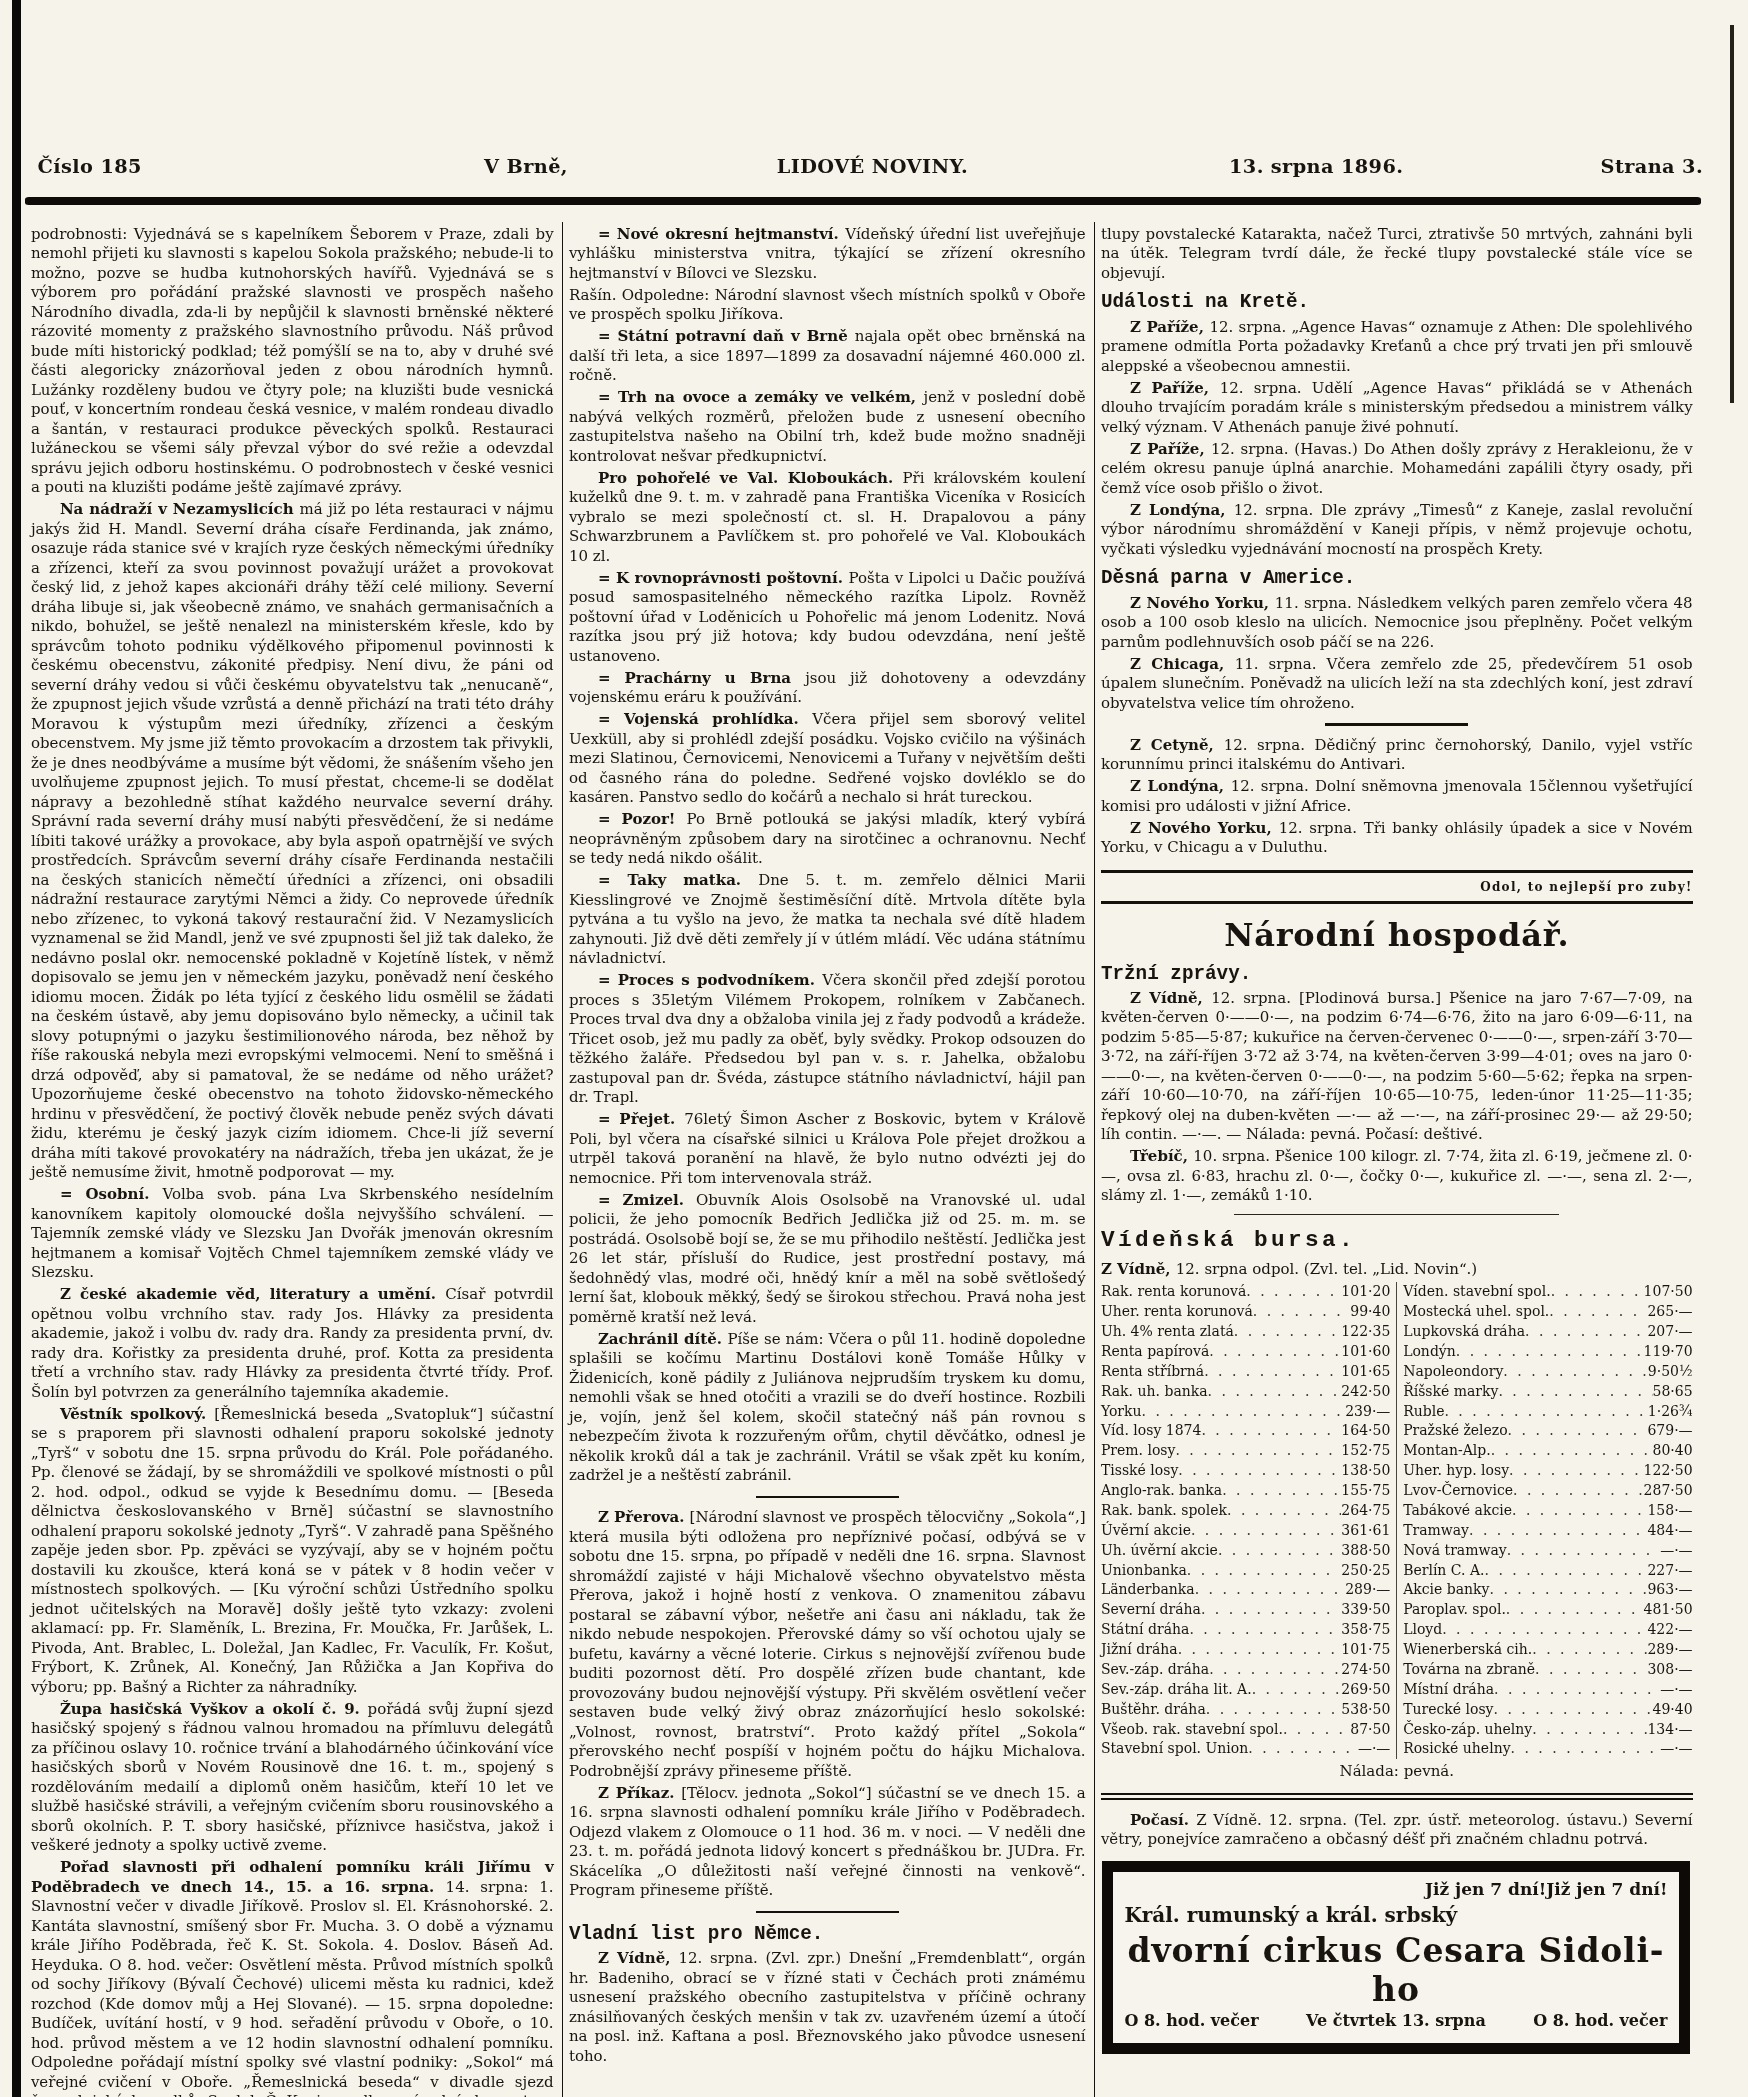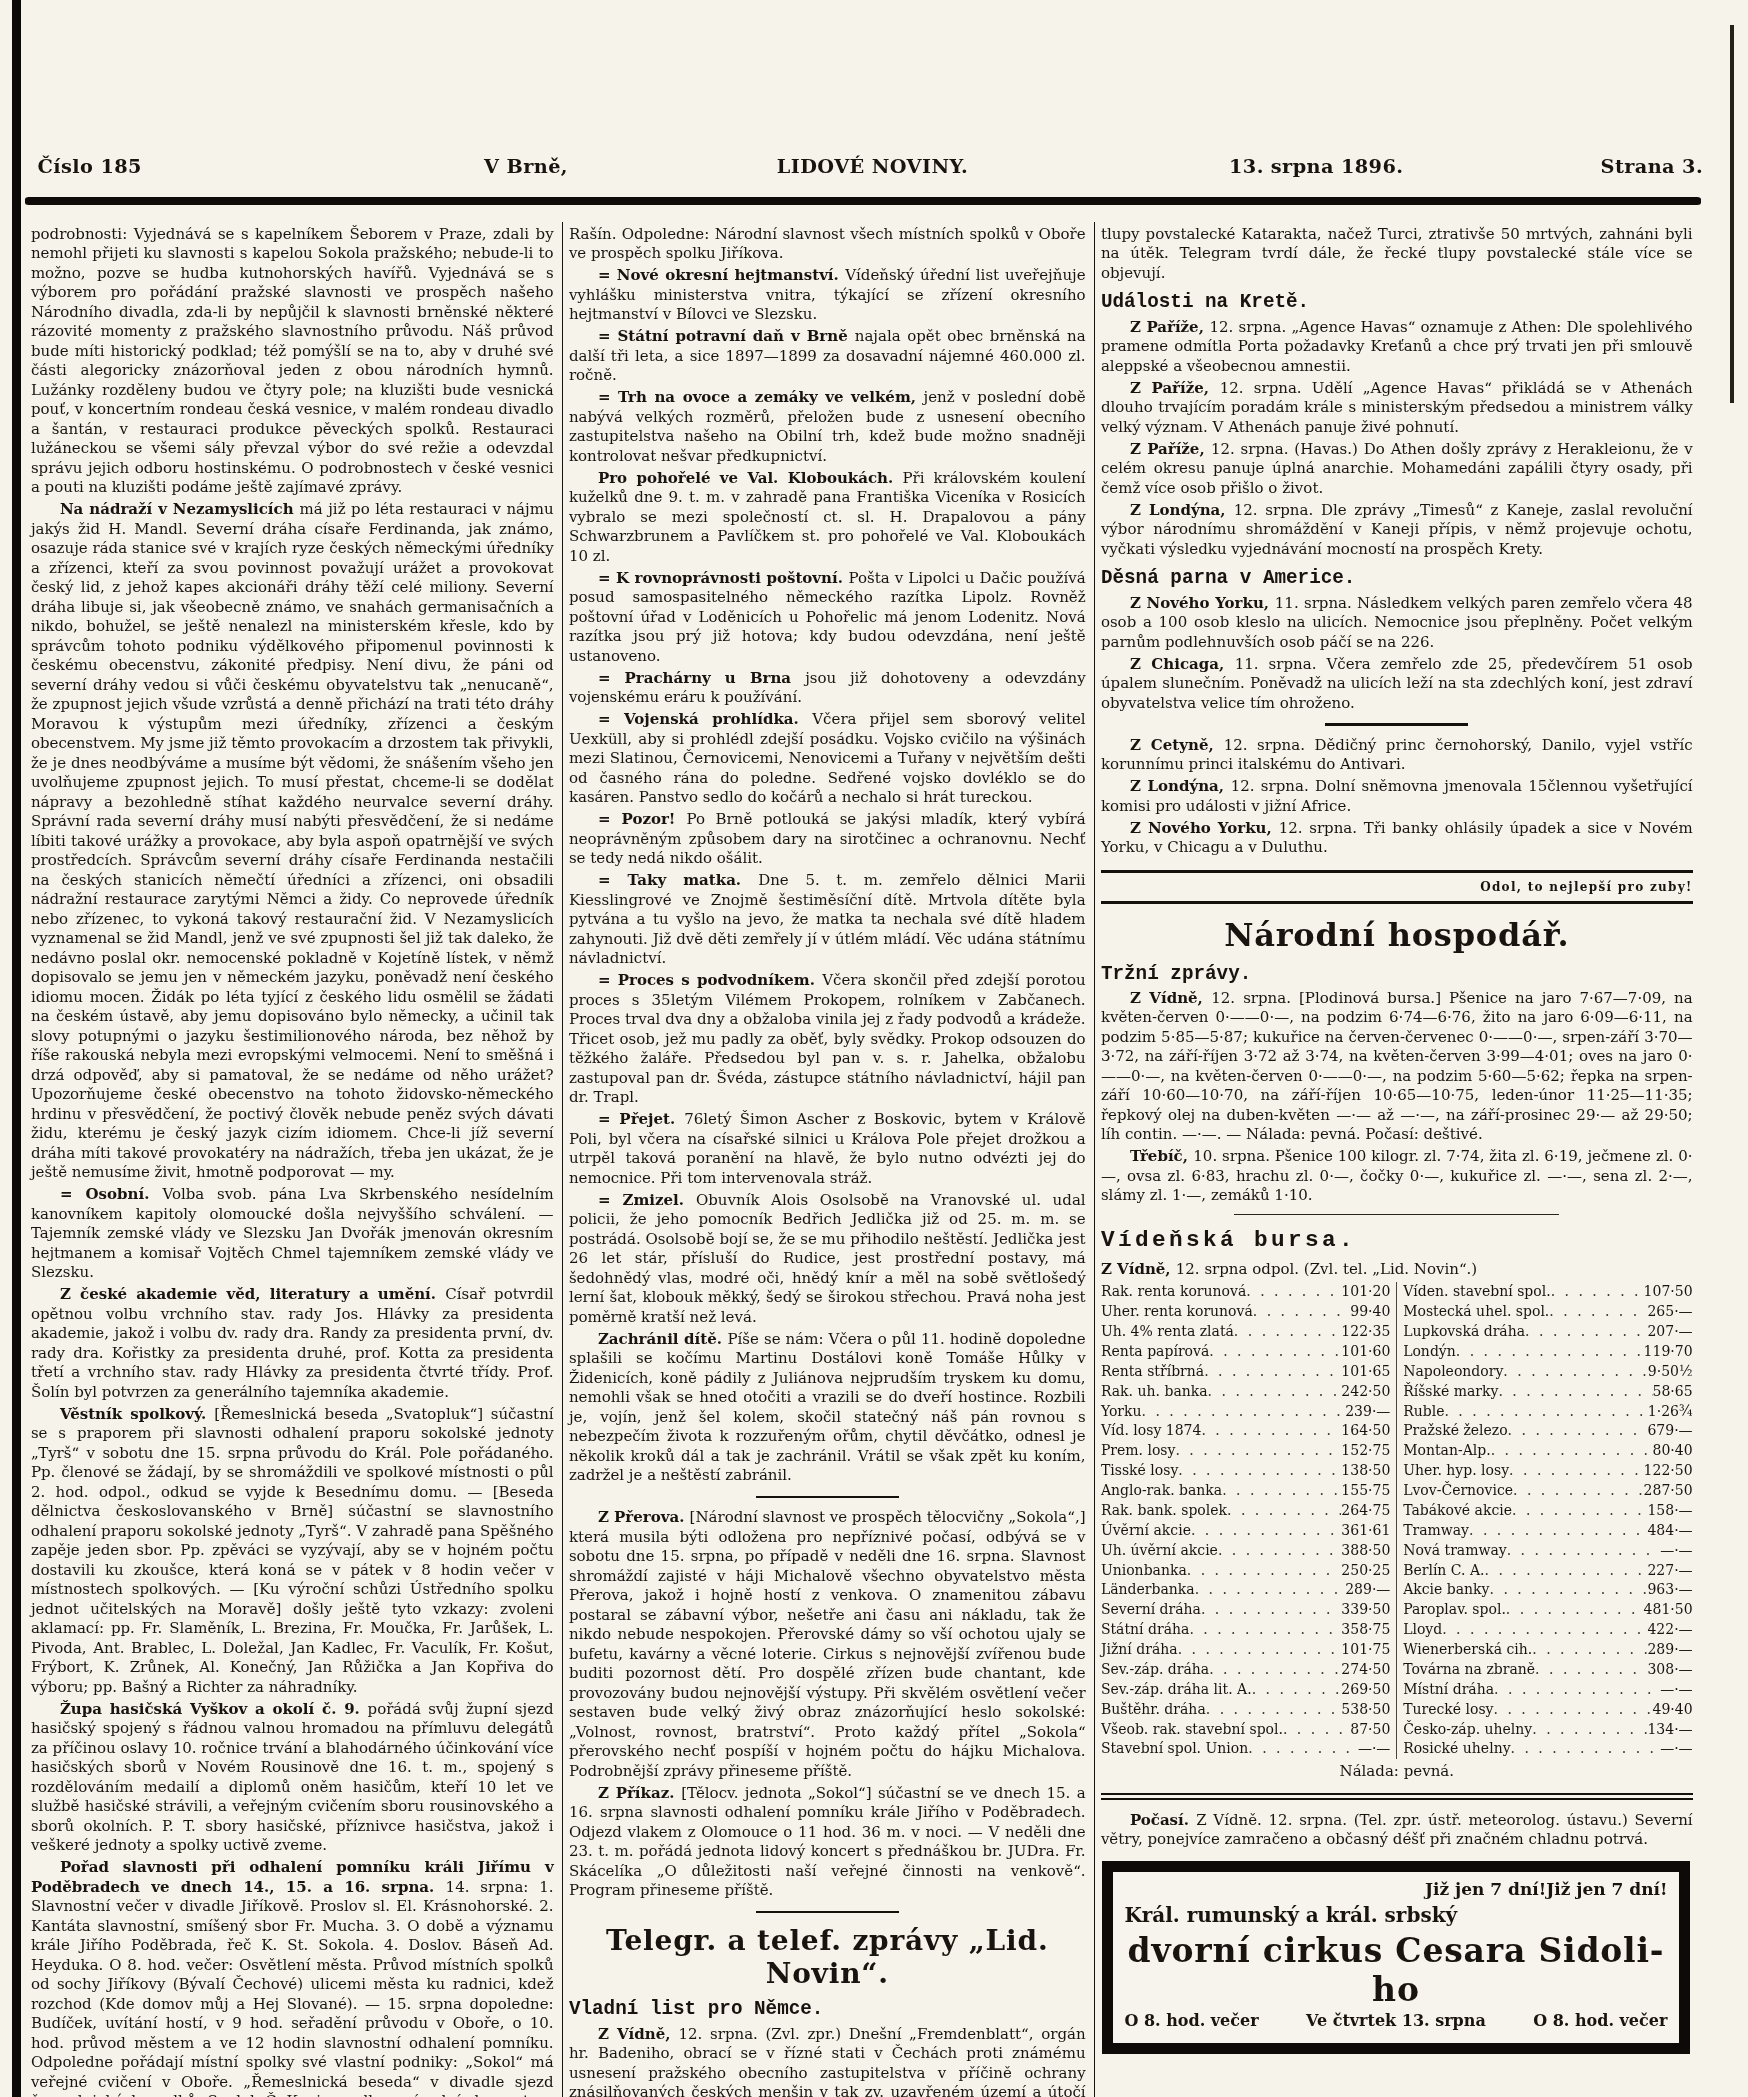--- a/index.html
+++ b/index.html
@@ -86,39 +86,38 @@
     <div class="col col1">
         <p class="para noind">podrobnosti: Vyjednává se s kapelníkem Šeborem v Praze, zdali by nemohl přijeti ku slavnosti s kapelou Sokola pražského; nebude-li to možno, pozve se hudba kutnohorských havířů. Vyjednává se s výborem pro pořádání pražské slavnosti ve prospěch našeho Národního divadla, zda-li by nepůjčil k slavnosti brněnské některé rázovité momenty z pražského slavnostního průvodu. Náš průvod bude míti historický podklad; též pomýšlí se na to, aby v druhé své části alegoricky znázorňoval jeden z obou národních hymnů. Lužánky rozděleny budou ve čtyry pole; na kluzišti bude vesnická pouť, v koncertním rondeau česká vesnice, v malém rondeau divadlo a šantán, v restauraci produkce pěveckých spolků. Restauraci lužáneckou se všemi sály převzal výbor do své režie a odevzdal správu jejich odboru hostinskému. O podrobnostech v české vesnici a pouti na kluzišti podáme ještě zajímavé zprávy.</p>
         <p class="para"><b class="lead">Na nádraží v Nezamyslicích </b>má již po léta restauraci v nájmu jakýs žid H. Mandl. Severní dráha císaře Ferdinanda, jak známo, osazuje ráda stanice své v krajích ryze českých německými úředníky a zřízenci, kteří za svou povinnost považují urážet a provokovat český lid, z jehož kapes akcionáři dráhy těží celé miliony. Severní dráha libuje si, jak všeobecně známo, ve snahách germanisačních a nikdo, bohužel, se ještě nenalezl na ministerském křesle, kdo by správcům tohoto podniku výdělkového připomenul povinnosti k českému obecenstvu, zákonité předpisy. Není divu, že páni od severní dráhy vedou si vůči českému obyvatelstvu tak „nenucaně“, že zpupnost jejich všude vzrůstá a denně přichází na trati této dráhy Moravou k výstupům mezi úředníky, zřízenci a českým obecenstvem. My jsme již těmto provokacím a drzostem tak přivykli, že je dnes neodbýváme a musíme být vědomi, že snášením všeho jen uvolňujeme zpupnost jejich. To musí přestat, chceme-li se dodělat nápravy a bezohledně stíhat každého neurvalce severní dráhy. Správní rada severní dráhy musí nabýti přesvědčení, že si nedáme líbiti takové urážky a provokace, aby byla aspoň opatrnější ve svých prostředcích. Správcům severní dráhy císaře Ferdinanda nestačili na českých stanicích němečtí úředníci a zřízenci, oni obsadili nádražní restaurace zarytými Němci a židy. Co neprovede úředník nebo zřízenec, to vykoná takový restaurační žid. V Nezamyslicích vyznamenal se žid Mandl, jenž ve své zpupnosti šel již tak daleko, že nedávno poslal okr. nemocenské pokladně v Kojetíně lístek, v němž dopisovalo se jemu jen v německém jazyku, poněvadž není českého idiomu mocen. Židák po léta tyjící z českého lidu osmělil se žádati na českém ústavě, aby jemu dopisováno bylo německy, a učinil tak slovy potupnými o jazyku šestimilionového národa, bez něhož by říše rakouská nebyla mezi evropskými velmocemi. Není to směšná i drzá odpověď, aby si pamatoval, že se nedáme od něho urážet? Upozorňujeme české obecenstvo na tohoto židovsko-německého hrdinu v přesvědčení, že poctivý člověk nebude peněz svých dávati židu, kterému je český jazyk cizím idiomem. Chce-li jíž severní dráha míti takové provokatéry na nádražích, třeba jen ukázat, že je ještě nemusíme živit, hmotně podporovat — my.</p>
         <p class="para"><b class="lead">= Osobní. </b>Volba svob. pána Lva Skrbenského nesídelním kanovníkem kapitoly olomoucké došla nejvyššího schválení. — Tajemník zemské vlády ve Slezsku Jan Dvořák jmenován okresním hejtmanem a komisař Vojtěch Chmel tajemníkem zemské vlády ve Slezsku.</p>
         <p class="para"><b class="lead">Z české akademie věd, literatury a umění. </b>Císař potvrdil opětnou volbu vrchního stav. rady Jos. Hlávky za presidenta akademie, jakož i volbu dv. rady dra. Randy za presidenta první, dv. rady dra. Kořistky za presidenta druhé, prof. Kotta za presidenta třetí a vrchního stav. rady Hlávky za presidenta čtvrté třídy. Prof. Šolín byl potvrzen za generálního tajemníka akademie.</p>
         <p class="para"><b class="lead">Věstník spolkový. </b>[Řemeslnická beseda „Svatopluk“] súčastní se s praporem při slavnosti odhalení praporu sokolské jednoty „Tyrš“ v sobotu dne 15. srpna průvodu do Král. Pole pořádaného. Pp. členové se žádají, by se shromáždili ve spolkové místnosti o půl 2. hod. odpol., odkud se vyjde k Besednímu domu. — [Beseda dělnictva českoslovanského v Brně] súčastní se slavnostního odhalení praporu sokolské jednoty „Tyrš“. V zahradě pana Spěšného zapěje jeden sbor. Pp. zpěváci se vyzývají, aby se v hojném počtu dostavili ku zkoušce, která koná se v pátek v 8 hodin večer v místnostech spolkových. — [Ku výroční schůzi Ústředního spolku jednot učitelských na Moravě] došly ještě tyto vzkazy: zvoleni aklamací: pp. Fr. Slaměník, L. Brezina, Fr. Moučka, Fr. Jarůšek, L. Pivoda, Ant. Brablec, L. Doležal, Jan Kadlec, Fr. Vaculík, Fr. Košut, Frýbort, K. Zrůnek, Al. Konečný, Jan Růžička a Jan Kopřiva do výboru; pp. Bašný a Richter za náhradníky.</p>
         <p class="para"><b class="lead">Župa hasičská Vyškov a okolí č. 9. </b>pořádá svůj župní sjezd hasičský spojený s řádnou valnou hromadou na přímluvu delegátů za příčinou oslavy 10. ročnice trvání a blahodárného účinkování více hasičských sborů v Novém Rousinově dne 16. t. m., spojený s rozdělováním medailí a diplomů oněm hasičům, kteří 10 let ve službě hasičské strávili, a veřejným cvičením sboru rousinovského a sborů okolních. P. T. sbory hasičské, příznivce hasičstva, jakož i veškeré jednoty a spolky uctivě zveme.</p>
         <p class="para"><b class="lead">Pořad slavnosti při odhalení pomníku králi Jiřímu v Poděbradech ve dnech 14., 15. a 16. srpna. </b>14. srpna: 1. Slavnostní večer v divadle Jiříkově. Proslov sl. El. Krásnohorské. 2. Kantáta slavnostní, smíšený sbor Fr. Mucha. 3. O době a významu krále Jiřího Poděbrada, řeč K. St. Sokola. 4. Doslov. Báseň Ad. Heyduka. O 8. hod. večer: Osvětlení města. Průvod místních spolků od sochy Jiříkovy (Bývalí Čechové) ulicemi města ku radnici, kdež rozchod (Kde domov můj a Hej Slované). — 15. srpna dopoledne: Budíček, uvítání hostí, v 9 hod. seřadění průvodu v Oboře, o 10. hod. průvod městem a ve 12 hodin slavnostní odhalení pomníku. Odpoledne pořádají místní spolky své vlastní podniky: „Sokol“ má veřejné cvičení v Oboře. „Řemeslnická beseda“ v divadle sjezd řemeslnických spolků. Spolek Č. Kneipp velkou národní slavnost na Ostrovech. Sbor hasičů 15. i 16. srpna koncerty hudby čáslavské v zahradě „u Svatošů“. Klub č. cyklistů 15. i 16. srpna velké národní závody na své stálé dráze závodní u Obory. — 16. srpna: Hudba na náměstí. V 10 hod. tábor lidu v Oboře. Za řečníky dožádáni pp. poslanci dr. Podlipný, dr. Stránský, Jos. Sokol, dr. Engel, dr. Baxa, J. Horák a Fr.</p>
       </div>
     <div class="col col2">
+        <p class="para"><b class="lead">= Nové okresní hejtmanství. </b>Vídeňský úřední list uveřejňuje vyhlášku ministerstva vnitra, týkající se zřízení okresního hejtmanství v Bílovci ve Slezsku.</p>
         <p class="para noind">Rašín. Odpoledne: Národní slavnost všech místních spolků v Oboře ve prospěch spolku Jiříkova.</p>
-        <p class="para"><b class="lead">= Nové okresní hejtmanství. </b>Vídeňský úřední list uveřejňuje vyhlášku ministerstva vnitra, týkající se zřízení okresního hejtmanství v Bílovci ve Slezsku.</p>
         <p class="para"><b class="lead">= Státní potravní daň v Brně </b>najala opět obec brněnská na další tři leta, a sice 1897—1899 za dosavadní nájemné 460.000 zl. ročně.</p>
         <p class="para"><b class="lead">= Trh na ovoce a zemáky ve velkém, </b>jenž v poslední době nabývá velkých rozměrů, přeložen bude z usnesení obecního zastupitelstva našeho na Obilní trh, kdež bude možno snadněji kontrolovat nešvar předkupnictví.</p>
         <p class="para"><b class="lead">Pro pohořelé ve Val. Kloboukách. </b>Při královském koulení kuželků dne 9. t. m. v zahradě pana Františka Viceníka v Rosicích vybralo se mezi společností ct. sl. H. Drapalovou a pány Schwarzbrunem a Pavlíčkem st. pro pohořelé ve Val. Kloboukách 10 zl.</p>
         <p class="para"><b class="lead">= K rovnoprávnosti poštovní. </b>Pošta v Lipolci u Dačic používá posud samospasitelného německého razítka Lipolz. Rovněž poštovní úřad v Loděnicích u Pohořelic má jenom Lodenitz. Nová razítka jsou prý již hotova; kdy budou odevzdána, není ještě ustanoveno.</p>
         <p class="para"><b class="lead">= Prachárny u Brna </b>jsou již dohotoveny a odevzdány vojenskému eráru k používání.</p>
         <p class="para"><b class="lead">= Vojenská prohlídka. </b>Včera přijel sem sborový velitel Uexküll, aby si prohlédl zdejší posádku. Vojsko cvičilo na výšinách mezi Slatinou, Černovicemi, Nenovicemi a Tuřany v největším dešti od časného rána do poledne. Sedřené vojsko dovléklo se do kasáren. Panstvo sedlo do kočárů a nechalo si hrát tureckou.</p>
         <p class="para"><b class="lead">= Pozor! </b>Po Brně potlouká se jakýsi mladík, který vybírá neoprávněným způsobem dary na sirotčinec a ochranovnu. Nechť se tedy nedá nikdo ošálit.</p>
         <p class="para"><b class="lead">= Taky matka. </b>Dne 5. t. m. zemřelo dělnici Marii Kiesslingrové ve Znojmě šestiměsíční dítě. Mrtvola dítěte byla pytvána a tu vyšlo na jevo, že matka ta nechala své dítě hladem zahynouti. Již dvě děti zemřely jí v útlém mládí. Věc udána státnímu návladnictví.</p>
         <p class="para"><b class="lead">= Proces s podvodníkem. </b>Včera skončil před zdejší porotou proces s 35letým Vilémem Prokopem, rolníkem v Zabčanech. Proces trval dva dny a obžaloba vinila jej z řady podvodů a krádeže. Třicet osob, jež mu padly za oběť, byly svědky. Prokop odsouzen do těžkého žaláře. Předsedou byl pan v. s. r. Jahelka, obžalobu zastupoval pan dr. Švéda, zástupce státního návladnictví, hájil pan dr. Trapl.</p>
         <p class="para"><b class="lead">= Přejet. </b>76letý Šimon Ascher z Boskovic, bytem v Králově Poli, byl včera na císařské silnici u Králova Pole přejet drožkou a utrpěl taková poranění na hlavě, že bylo nutno odvézti jej do nemocnice. Při tom intervenovala stráž.</p>
         <p class="para"><b class="lead">= Zmizel. </b>Obuvník Alois Osolsobě na Vranovské ul. udal policii, že jeho pomocník Bedřich Jedlička již od 25. m. m. se postrádá. Osolsobě bojí se, že se mu přihodilo neštěstí. Jedlička jest 26 let stár, přísluší do Rudice, jest prostřední postavy, má šedohnědý vlas, modré oči, hnědý knír a měl na sobě světlošedý lerní šat, klobouk měkký, šedý se širokou střechou. Pravá noha jest poměrně kratší než levá.</p>
         <p class="para"><b class="lead">Zachránil dítě. </b>Píše se nám: Včera o půl 11. hodině dopoledne splašili se kočímu Martinu Dostálovi koně Tomáše Hůlky v Židenicích, koně pádily z Juliánova nejprudším tryskem ku domu, nemohli však se hned otočiti a vrazili se do dveří hostince. Rozbili je, vojín, jenž šel kolem, skočil statečný náš pán rovnou s nebezpečím života k rozzuřeným ořům, chytil děvčátko, odnesl je několik kroků dál a tak je zachránil. Vrátil se však zpět ku koním, zadržel je a neštěstí zabránil.</p>
         <div class="rule-short"></div>
         <p class="para"><b class="lead">Z Přerova. </b>[Národní slavnost ve prospěch tělocvičny „Sokola“,] která musila býti odložena pro nepříznivé počasí, odbývá se v sobotu dne 15. srpna, po případě v neděli dne 16. srpna. Slavnost shromáždí zajisté v háji Michalově všechno obyvatelstvo města Přerova, jakož i hojně hostí z venkova. O znamenitou zábavu postaral se zábavní výbor, nešetře ani času ani nákladu, tak že nikdo nebude nespokojen. Přerovské dámy so vší ochotou ujaly se bufetu, kavárny a věcné loterie. Cirkus s nejnovější zvířenou bude buditi pozornost dětí. Pro dospělé zřízen bude chantant, kde provozovány budou nejnovější výstupy. Při skvělém osvětlení večer sestaven bude velký živý obraz znázorňující heslo sokolské: „Volnost, rovnost, bratrství“. Proto každý přítel „Sokola“ přerovského nechť pospíší v hojném počtu do hájku Michalova. Podrobnější zprávy přineseme příště.</p>
         <p class="para"><b class="lead">Z Příkaz. </b>[Tělocv. jednota „Sokol“] súčastní se ve dnech 15. a 16. srpna slavnosti odhalení pomníku krále Jiřího v Poděbradech. Odjezd vlakem z Olomouce o 11 hod. 36 m. v noci. — V neděli dne 23. t. m. pořádá jednota lidový koncert s přednáškou br. JUDra. Fr. Skácelíka „O důležitosti naší veřejné činnosti na venkově“. Program přineseme příště.</p>
         <div class="rule-short"></div>
-        <div class="h1 small">Telegr. a telef. zprávy „Lid. Novin“.</div>
         <div class="h2">Vladní list pro Němce.</div>
         <p class="para"><b class="lead">Z Vídně, </b>12. srpna. (Zvl. zpr.) Dnešní „Fremdenblatt“, orgán hr. Badeniho, obrací se v řízné stati v Čechách proti známému usnesení pražského obecního zastupitelstva v příčině ochrany znásilňovaných českých menšin v tak zv. uzavřeném území a útočí na posl. inž. Kaftana a posl. Březnovského jako původce usnesení toho.</p>
       </div>
     <div class="col col3">
         <p class="para noind">tlupy povstalecké Katarakta, načež Turci, ztrativše 50 mrtvých, zahnáni byli na útěk. Telegram tvrdí dále, že řecké tlupy povstalecké stále více se objevují.</p>
         <div class="h2">Události na Kretě.</div>
         <p class="para"><b class="lead">Z Paříže, </b>12. srpna. „Agence Havas“ oznamuje z Athen: Dle spolehlivého pramene odmítla Porta požadavky Kreťanů a chce prý trvati jen při smlouvě aleppské a všeobecnou amnestii.</p>
         <p class="para"><b class="lead">Z Paříže, </b>12. srpna. Udělí „Agence Havas“ přikládá se v Athenách dlouho trvajícím poradám krále s ministerským předsedou a ministrem války velký význam. V Athenách panuje živé pohnutí.</p>
         <p class="para"><b class="lead">Z Paříže, </b>12. srpna. (Havas.) Do Athen došly zprávy z Herakleionu, že v celém okresu panuje úplná anarchie. Mohamedáni zapálili čtyry osady, při čemž více osob přišlo o život.</p>
         <p class="para"><b class="lead">Z Londýna, </b>12. srpna. Dle zprávy „Timesů“ z Kaneje, zaslal revoluční výbor národnímu shromáždění v Kaneji přípis, v němž projevuje ochotu, vyčkati výsledku vyjednávání mocností na prospěch Krety.</p>

